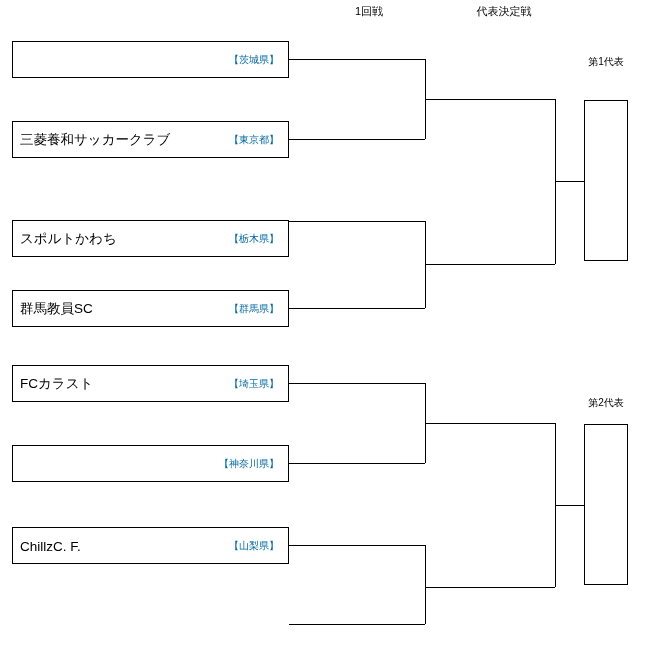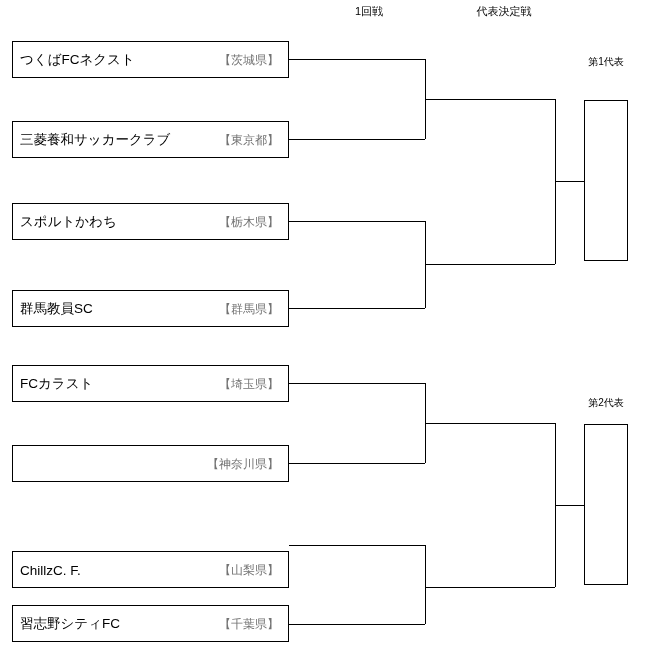--- a/index.html
+++ b/index.html
@@ -41,22 +41,22 @@
     transform: translateY(-50%);
     font-size: 13.5px;
     color: #000000;
     white-space: nowrap;
   }
   .team-pref {
     position: absolute;
     right: 9px;
     top: 50%;
     transform: translateY(-50%);
-    font-size: 12px;
-    color: #737373;
+    font-size: 10px;
+    color: #0369a1;
     white-space: nowrap;
   }
   
   .line-h {
     position: absolute;
     height: 0;
     border-top: 1.4px solid #000000;
   }
   .line-v {
     position: absolute;
@@ -82,49 +82,44 @@
 </style>
 </head>
 <body>
 
 <div id="stage">
 
   <div class="round-label" style="left:369px; top:4px;">1回戦</div>
   <div class="round-label" style="left:504px; top:4px;">代表決定戦</div>
 
   <div class="team-box" style="top:41px;">
-    <span class="team-name">つくばFCネクスト</span>
     <span class="team-pref">【茨城県】</span>
   </div>
   <div class="team-box" style="top:121px;">
     <span class="team-name">三菱養和サッカークラブ</span>
     <span class="team-pref">【東京都】</span>
   </div>
-  <div class="team-box" style="top:203px;">
+  <div class="team-box" style="top:220px;">
     <span class="team-name">スポルトかわち</span>
     <span class="team-pref">【栃木県】</span>
   </div>
   <div class="team-box" style="top:290px;padding-left:34px;">
     <span class="team-name">群馬教員SC</span>
     <span class="team-pref">【群馬県】</span>
   </div>
   <div class="team-box" style="top:365px;">
     <span class="team-name">FCカラスト</span>
     <span class="team-pref">【埼玉県】</span>
   </div>
   <div class="team-box" style="top:445px;">
     <span class="team-pref">【神奈川県】</span>
   </div>
-  <div class="team-box" style="top:551px;padding-left:46px;">
+  <div class="team-box" style="top:527px;padding-left:46px;">
     <span class="team-name">ChillzC. F.</span>
     <span class="team-pref">【山梨県】</span>
-  </div>
-  <div class="team-box" style="top:605px;">
-    <span class="team-name">習志野シティFC</span>
-    <span class="team-pref">【千葉県】</span>
   </div>
 
   <div class="line-h" style="left:289px; top:59px;  width:136px;"></div>
   <div class="line-h" style="left:289px; top:139px; width:136px;"></div>
   <div class="line-v" style="left:425px; top:59px;  height:80px;"></div>
 
   <div class="line-h" style="left:289px; top:221px; width:136px;"></div>
   <div class="line-h" style="left:289px; top:308px; width:136px;"></div>
   <div class="line-v" style="left:425px; top:221px; height:87px;"></div>
 

